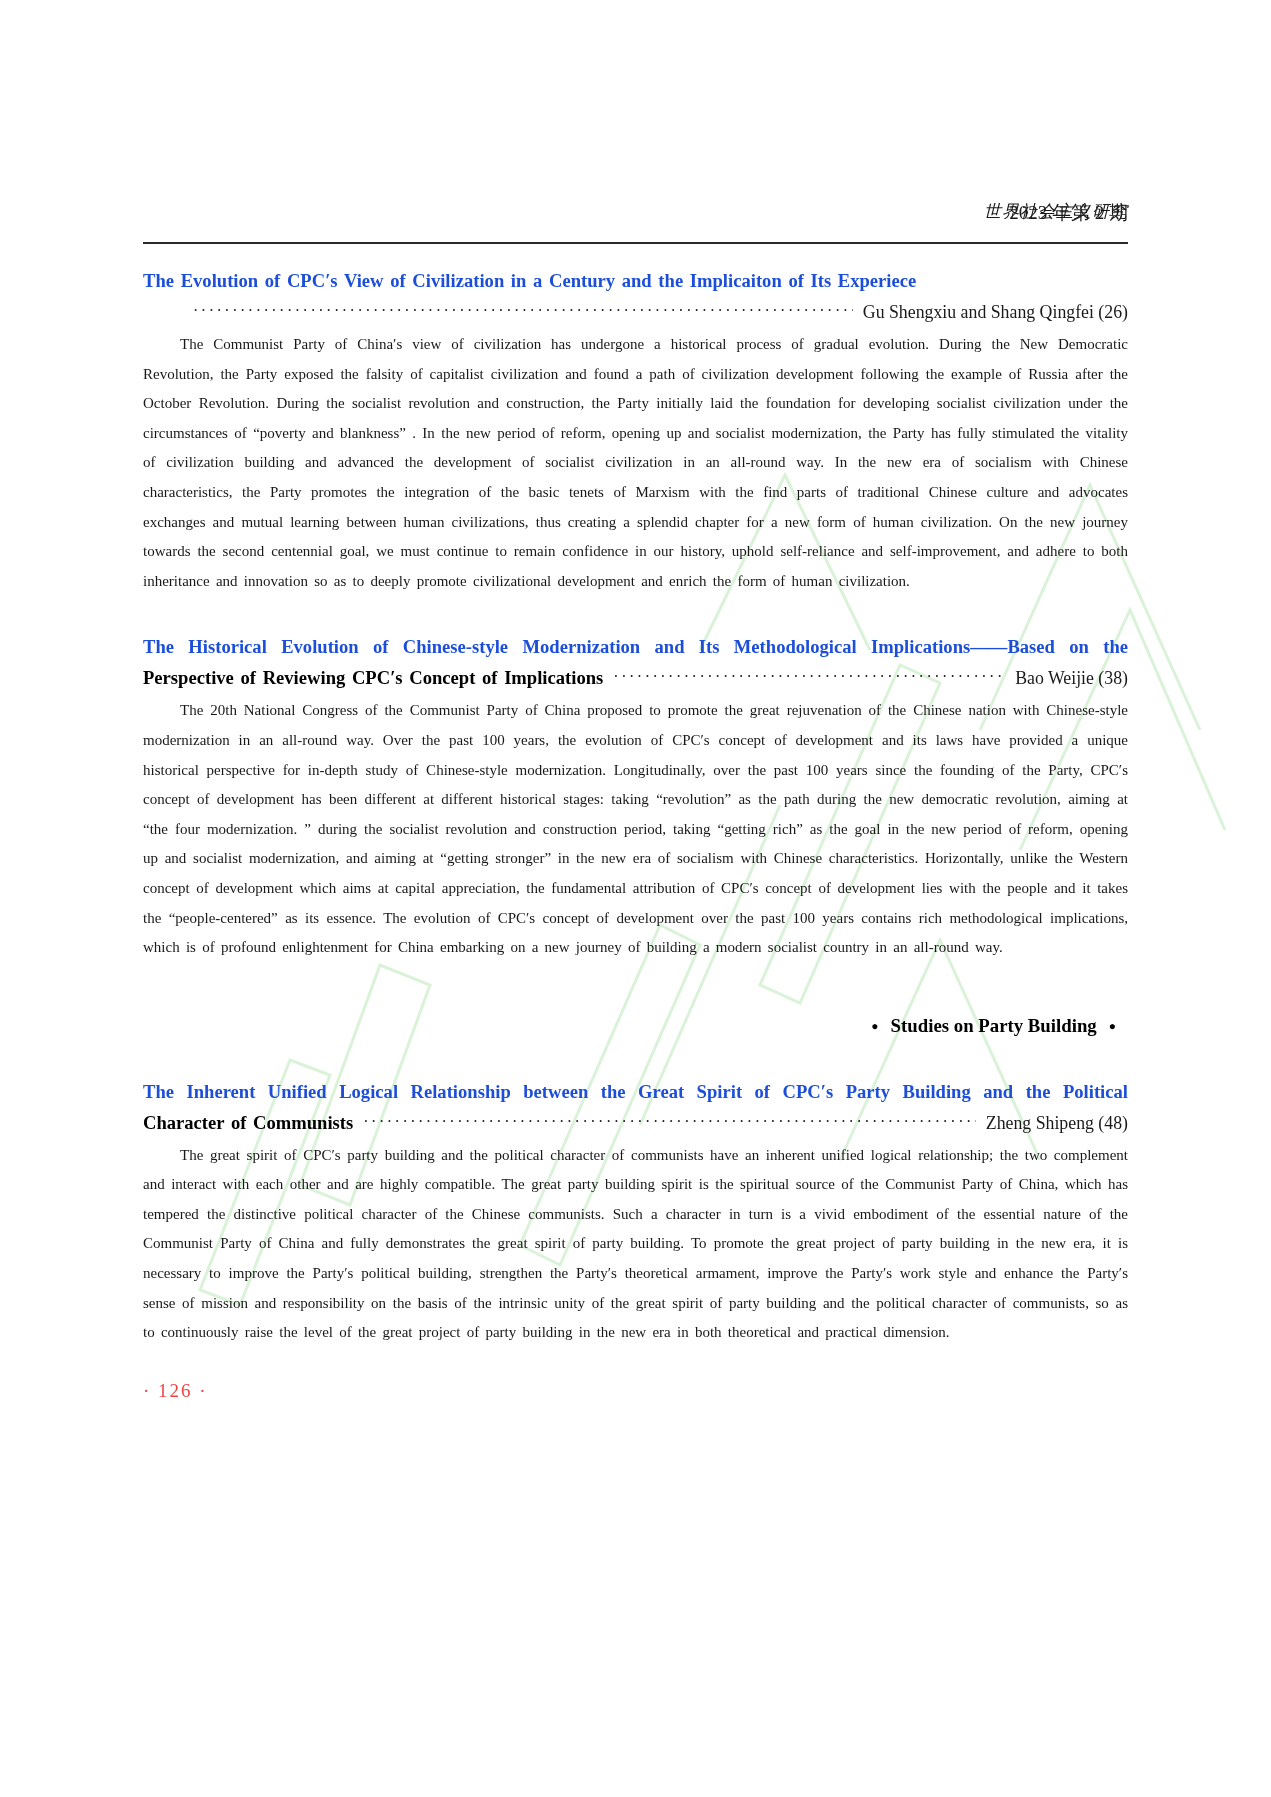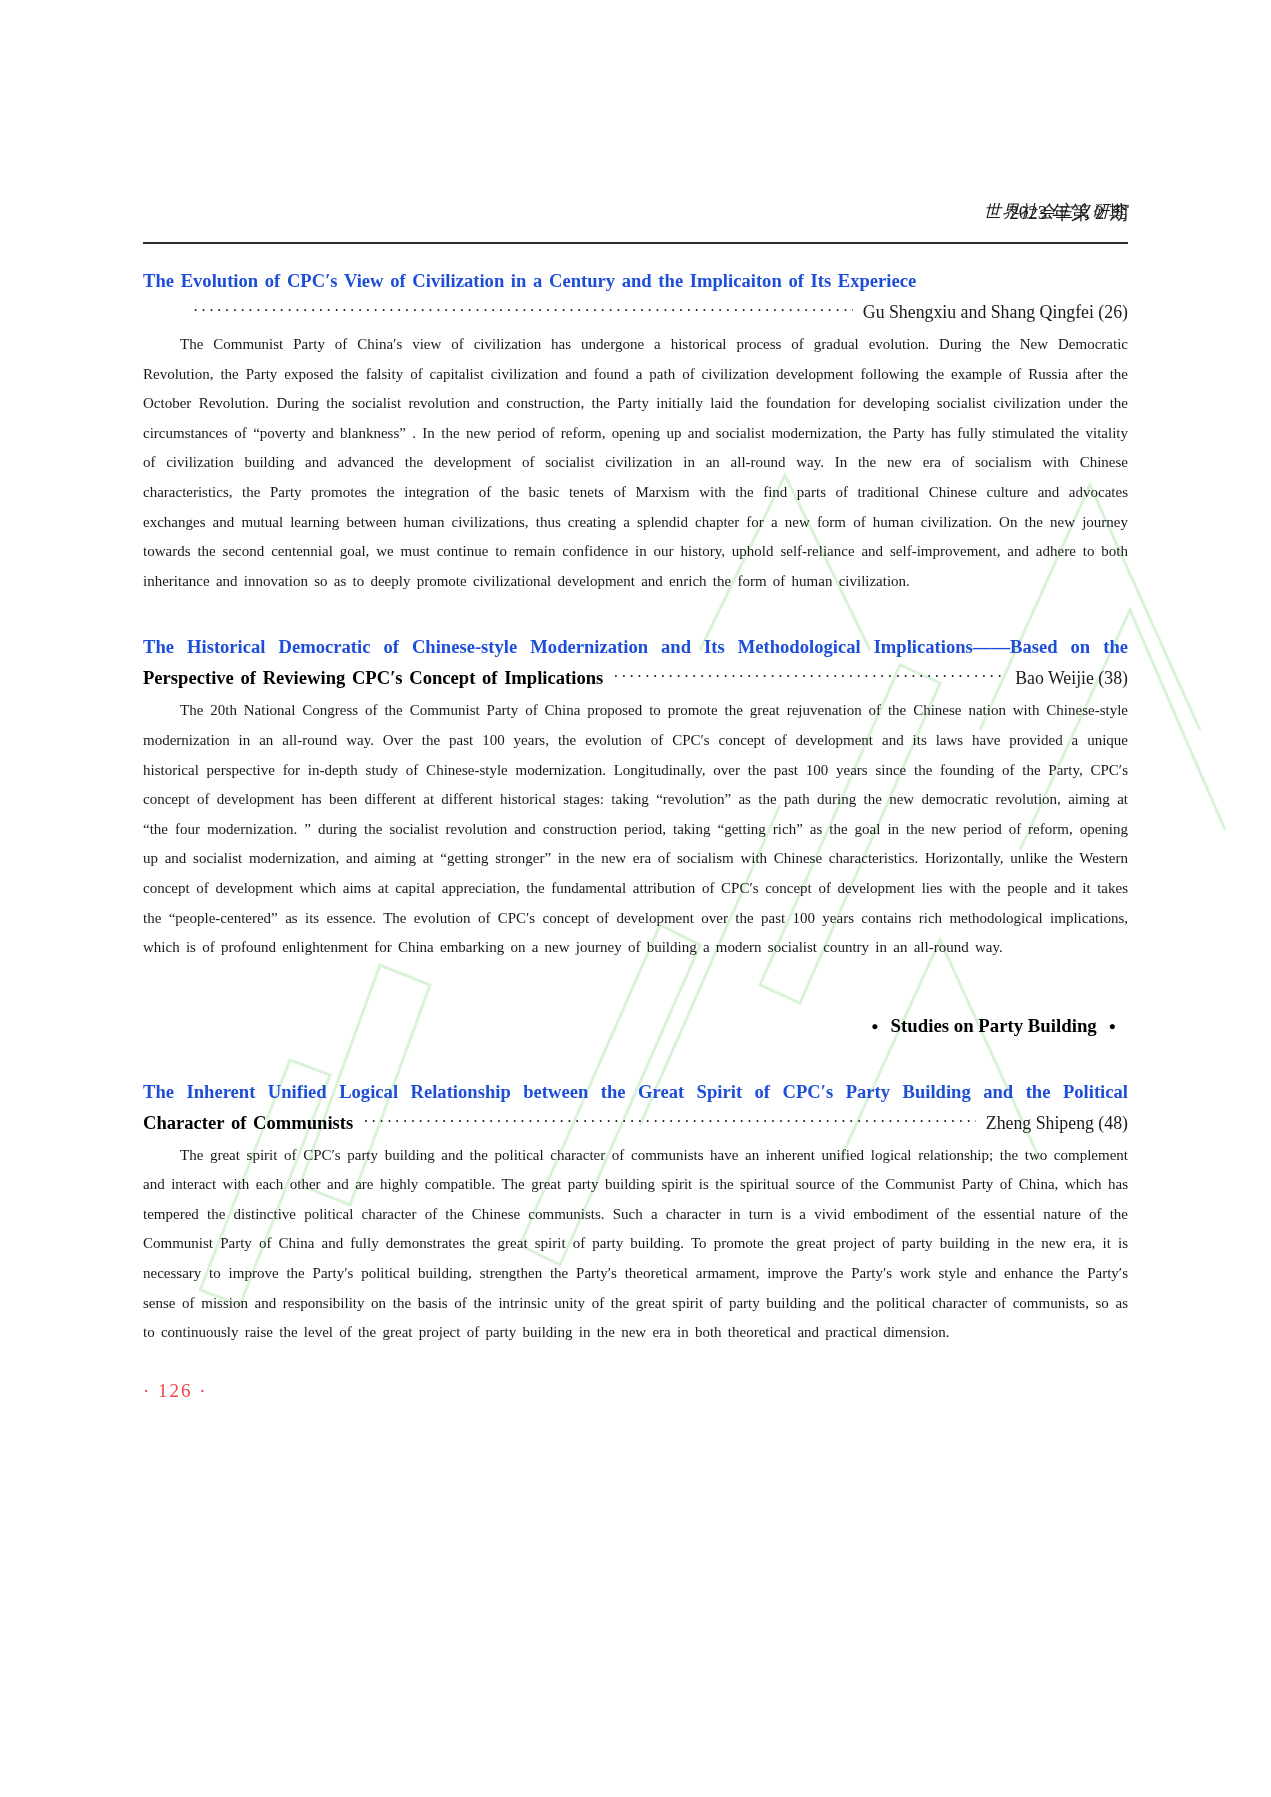--- a/index.html
+++ b/index.html
@@ -149,21 +149,21 @@
     <div class="entry entry-1">
       <h2 class="title">The Evolution of CPC′s View of Civilization in a Century and the Implicaiton of Its Experiece</h2>
       <div class="leader-row indent">
         <span class="dots">············································································································································································································································································································</span>
         <span class="byline">Gu Shengxiu and Shang Qingfei (26)</span>
       </div>
       <p class="abstract">The Communist Party of China′s view of civilization has undergone a historical process of gradual evolution. During the New Democratic Revolution, the Party exposed the falsity of capitalist civilization and found a path of civilization development following the example of Russia after the October Revolution. During the socialist revolution and construction, the Party initially laid the foundation for developing socialist civilization under the circumstances of “poverty and blankness” . In the new period of reform, opening up and socialist modernization, the Party has fully stimulated the vitality of civilization building and advanced the development of socialist civilization in an all-round way. In the new era of socialism with Chinese characteristics, the Party promotes the integration of the basic tenets of Marxism with the find parts of traditional Chinese culture and advocates exchanges and mutual learning between human civilizations, thus creating a splendid chapter for a new form of human civilization. On the new journey towards the second centennial goal, we must continue to remain confidence in our history, uphold self-reliance and self-improvement, and adhere to both inheritance and innovation so as to deeply promote civilizational development and enrich the form of human civilization.</p>
     </div>
 
     <div class="entry entry-2">
-      <h2 class="title justify-last">The Historical Democratic of Chinese-style Modernization and Its Methodological Implications——Based on the</h2>
+      <h2 class="title justify-last">The Historical Evolution of Chinese-style Modernization and Its Methodological Implications——Based on the</h2>
       <div class="leader-row">
         <span class="title-frag">Perspective of Reviewing CPC′s Concept of Implications</span>
         <span class="dots">············································································································································································································································································································</span>
         <span class="byline">Bao Weijie (38)</span>
       </div>
       <p class="abstract">The 20th National Congress of the Communist Party of China proposed to promote the great rejuvenation of the Chinese nation with Chinese-style modernization in an all-round way. Over the past 100 years, the evolution of CPC′s concept of development and its laws have provided a unique historical perspective for in-depth study of Chinese-style modernization. Longitudinally, over the past 100 years since the founding of the Party, CPC′s concept of development has been different at different historical stages: taking “revolution” as the path during the new democratic revolution, aiming at “the four modernization. ” during the socialist revolution and construction period, taking “getting rich” as the goal in the new period of reform, opening up and socialist modernization, and aiming at “getting stronger” in the new era of socialism with Chinese characteristics. Horizontally, unlike the Western concept of development which aims at capital appreciation, the fundamental attribution of CPC′s concept of development lies with the people and it takes the “people-centered” as its essence. The evolution of CPC′s concept of development over the past 100 years contains rich methodological implications, which is of profound enlightenment for China embarking on a new journey of building a modern socialist country in an all-round way.</p>
     </div>
 
     <div class="section-heading">
       <span class="bullet">●</span><span>Studies on Party Building</span><span class="bullet">●</span>

